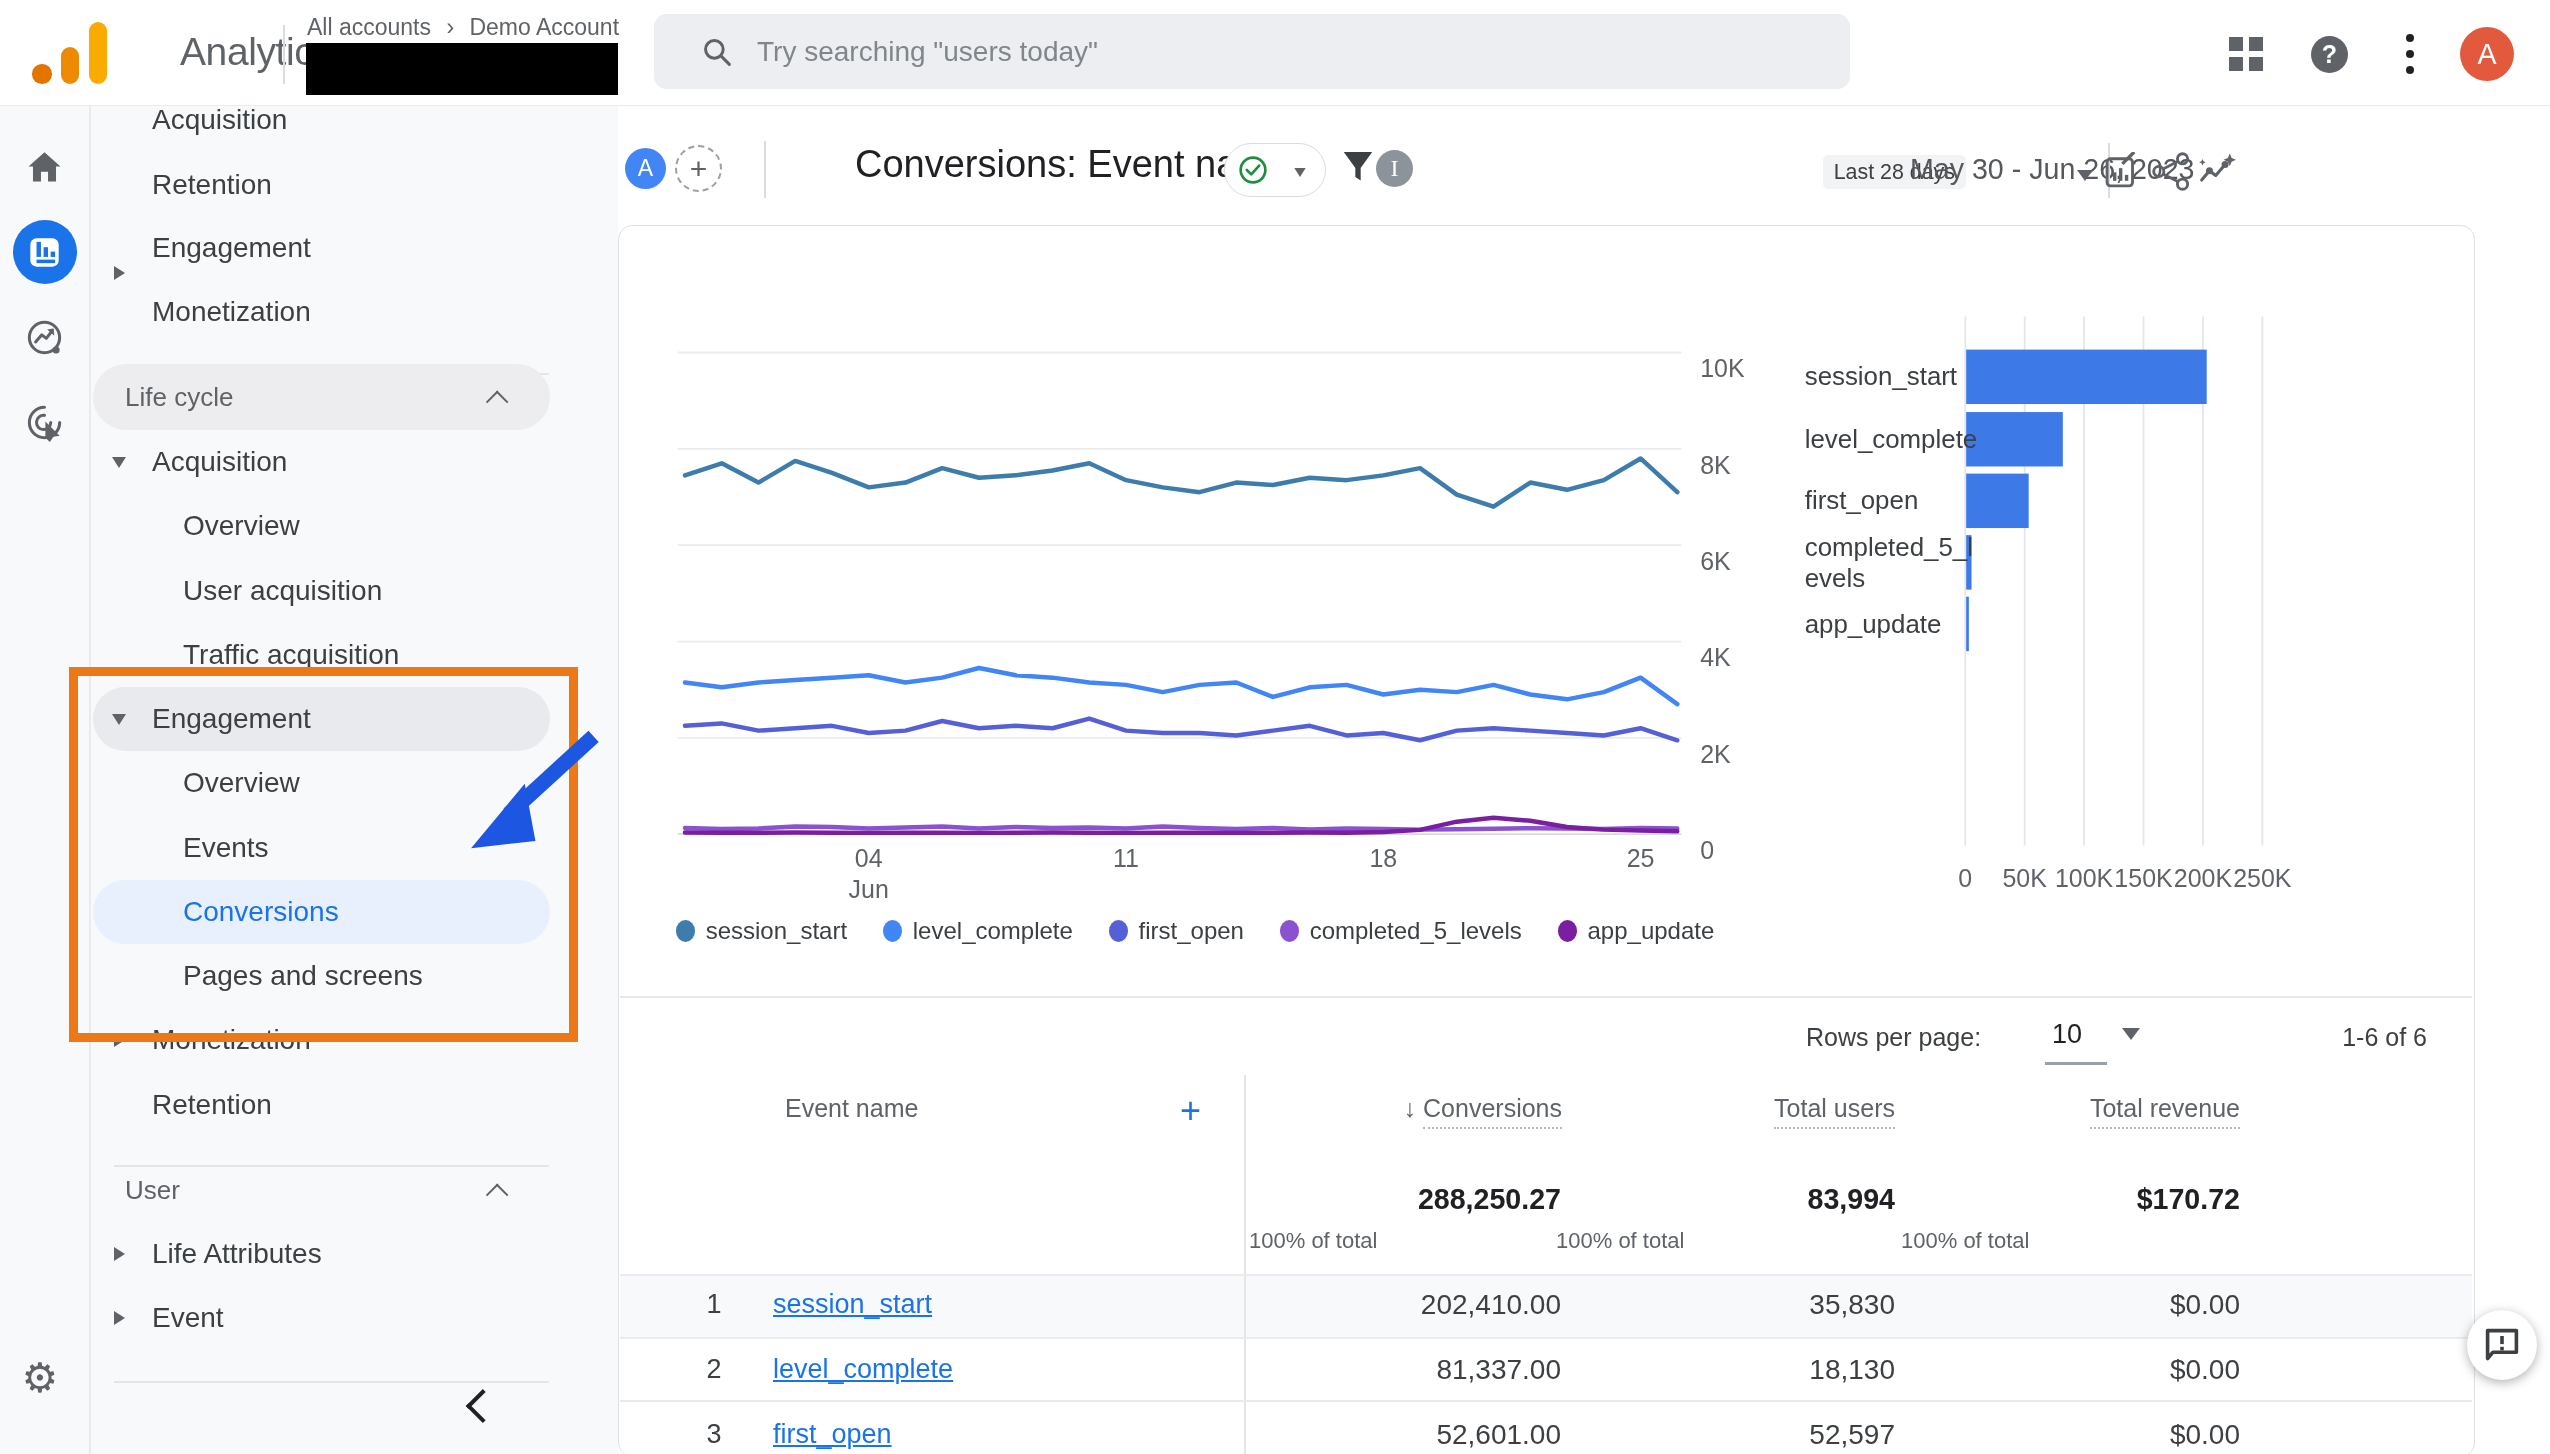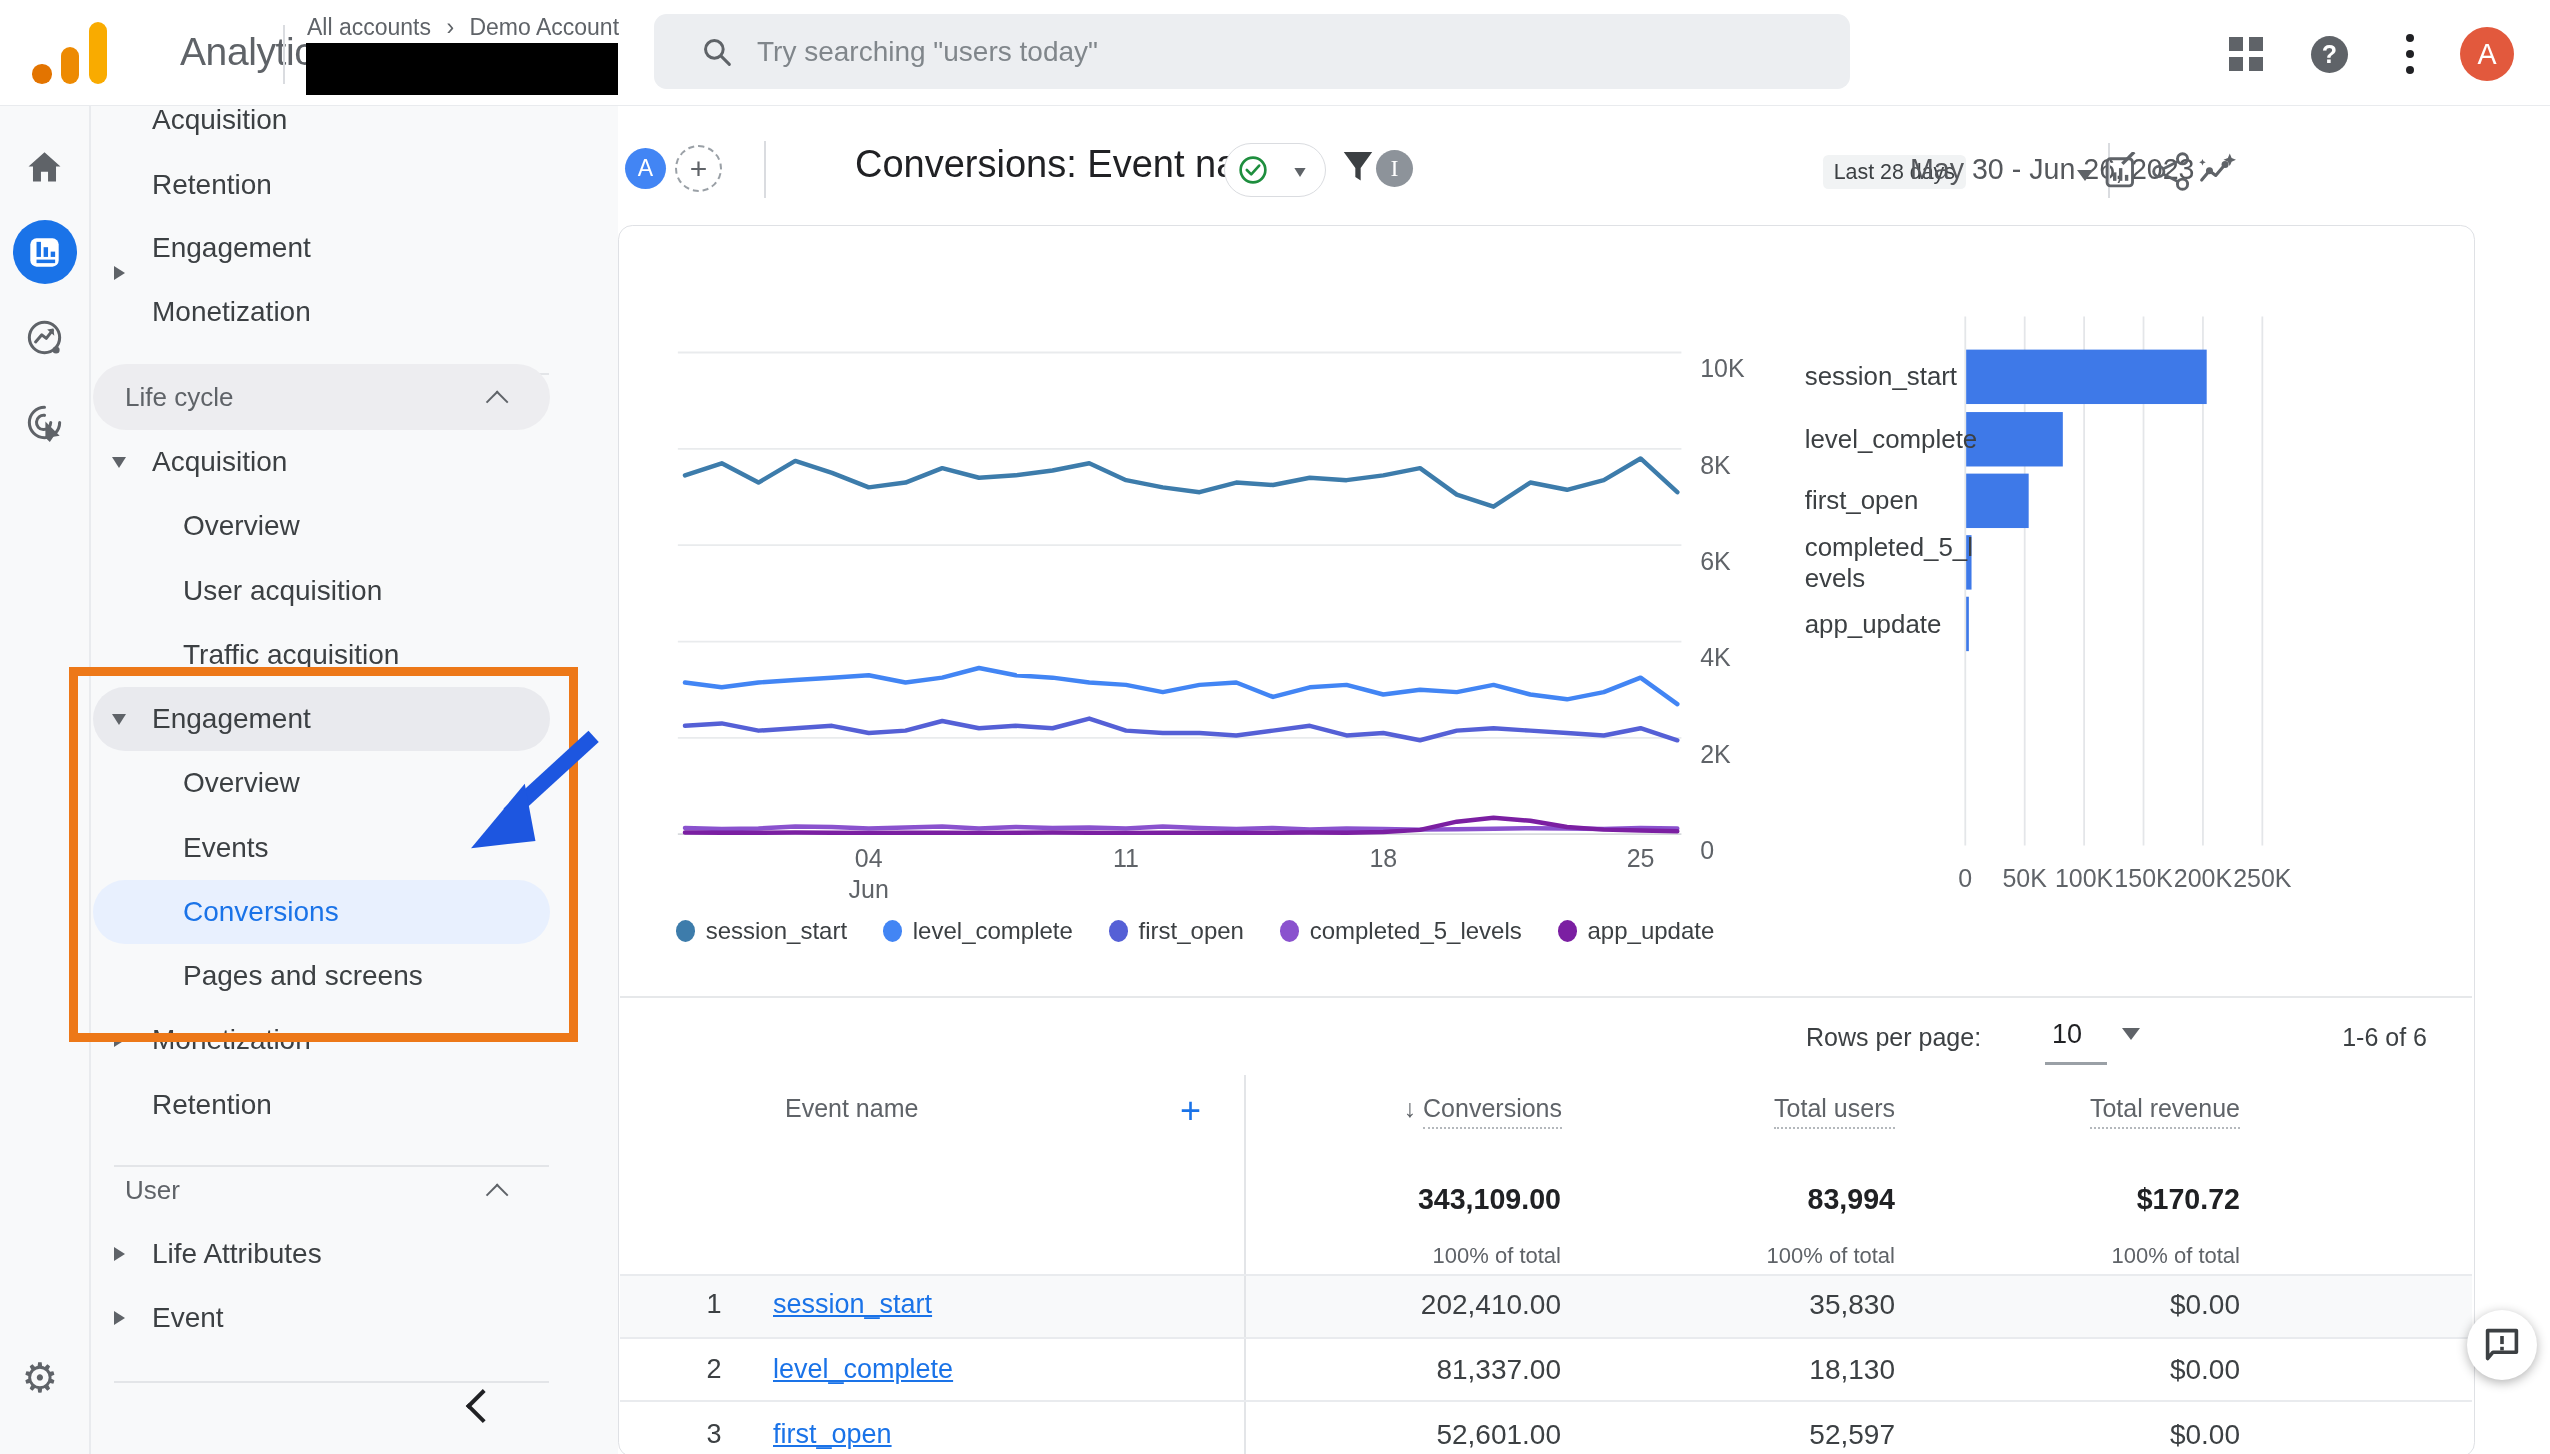--- a/index.html
+++ b/index.html
@@ -89,21 +89,21 @@
   .rpp-val{position:absolute;left:2052px;top:1019px;font-size:27px;color:#202124;z-index:2;}
   .rpp-underline{position:absolute;left:2045px;top:1062px;width:62px;height:2.7px;background:#9aa0a6;z-index:2;}
   .rpp-caret{position:absolute;left:2122px;top:1028px;border-top:12.5px solid #5f6368;border-left:9px solid transparent;border-right:9px solid transparent;z-index:2;}
   .range-lbl{position:absolute;left:2249px;top:1023px;width:178px;text-align:right;font-size:25px;color:#3c4043;z-index:2;}
 
   .col-div{position:absolute;left:1244px;top:1075px;width:1.8px;height:379px;background:#e3e5e8;z-index:2;}
   .th{position:absolute;top:1094px;font-size:25px;color:#5f6368;z-index:2;}
   .dotted{border-bottom:2.7px dotted #b4b8bc;padding-bottom:5.4px;}
   .num-col{text-align:right;}
   .tot{position:absolute;top:1183px;font-size:28.6px;font-weight:700;color:#202124;text-align:right;z-index:2;}
-  .tot-pct{position:absolute;top:1228px;font-size:22px;color:#5f6368;text-align:right;z-index:2;margin-top:15px;}
+  .tot-pct{position:absolute;top:1228px;font-size:22px;color:#5f6368;text-align:left;z-index:2;}
   .row-sep{position:absolute;left:620px;width:1852px;height:1.8px;background:#e9ebee;z-index:2;}
   .row-bg1{position:absolute;left:620px;top:1276px;width:1852px;height:61px;background:#f8f9fa;z-index:1;}
   .td-n{position:absolute;left:696px;width:36px;text-align:center;font-size:27px;color:#3c4043;z-index:2;}
   .td-link{position:absolute;left:773px;font-size:27px;color:#1a73e8;text-decoration:underline;z-index:2;}
   .td-val{position:absolute;font-size:28px;color:#3c4043;text-align:right;z-index:2;}
   .cx1{left:1249px;width:312px;} .cx2{left:1556px;width:339px;} .cx3{left:1901px;width:339px;}
 
   
   .fab{position:absolute;left:2467px;top:1310px;width:70px;height:70px;border-radius:50%;background:#fff;
        box-shadow:0 2.7px 10.7px rgba(0,0,0,.3);display:flex;align-items:center;justify-content:center;z-index:9;}
@@ -372,21 +372,21 @@
   <div class="th num-col" style="left:1214px;width:348px">
     <span style="color:#5f6368">↓&nbsp;</span><span class="dotted">Conversions</span>
   </div>
   <div class="th num-col" style="left:1556px;width:339px">
     <span class="dotted">Total users</span>
   </div>
   <div class="th num-col" style="left:1901px;width:339px">
     <span class="dotted">Total revenue</span>
   </div>
 
-  <div class="tot cx1">343,109.00</div>
+  <div class="tot cx1">288,250.27</div>
   <div class="tot cx2">83,994</div>
   <div class="tot cx3">$170.72</div>
   <div class="tot-pct cx1">100% of total</div>
   <div class="tot-pct cx2">100% of total</div>
   <div class="tot-pct cx3">100% of total</div>
 
   <div class="row-bg1"></div>
   <div class="row-sep" style="top:1274px"></div>
   <div class="row-sep" style="top:1337px"></div>
   <div class="row-sep" style="top:1400px"></div>

